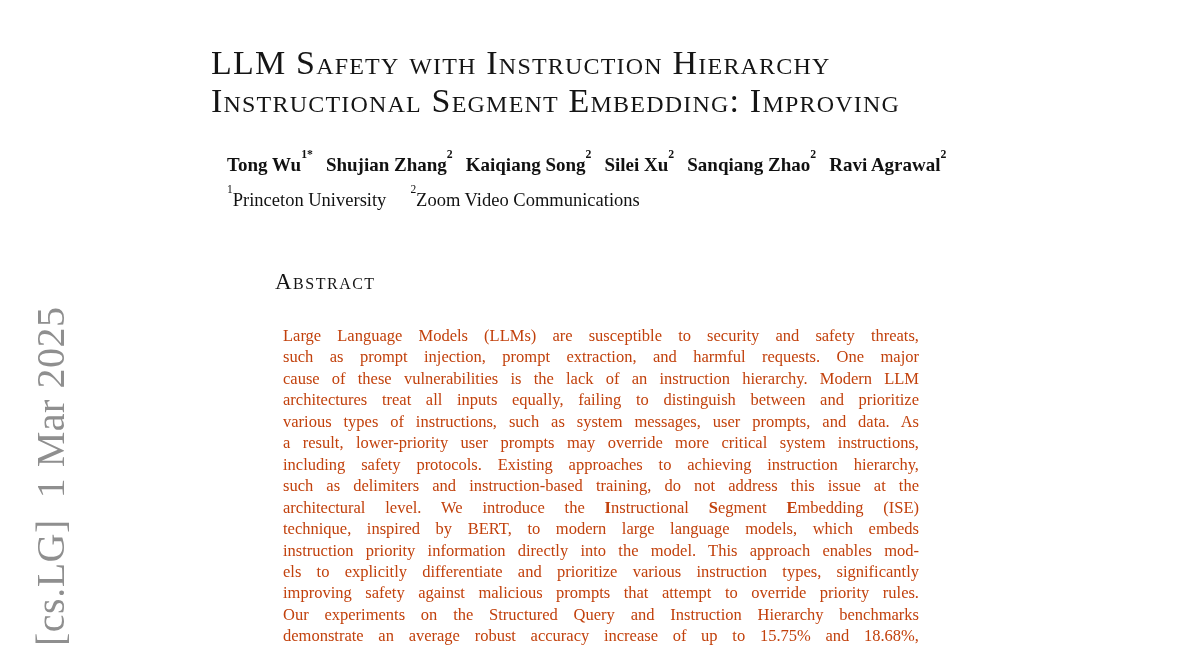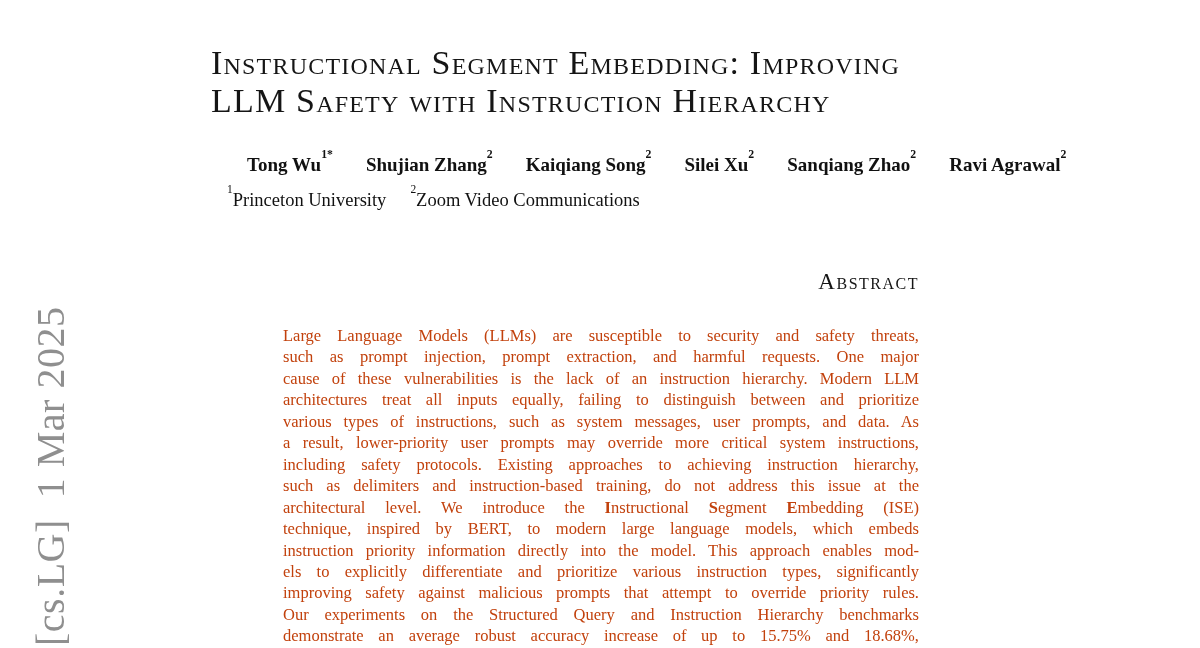--- a/index.html
+++ b/index.html
@@ -33,34 +33,34 @@
   }
   .title .tline { display: block; white-space: nowrap; }
   .authors {
     position: absolute;
     left: 227px; top: 148px;
     font-size: 19px;
     line-height: 26.5px;
     width: 800px;
   }
   .author-line { font-weight: bold; white-space: nowrap; }
-  .author { margin-right: 13px; margin-left: 20px; }
+  .author { margin-right: 13px; }
   sup.aff {
     font-size: 62%;
     position: relative;
     top: -0.52em;
     font-weight: inherit;
   }
   .affil-line { margin-top: 3px; font-weight: normal; font-size: 18.5px; white-space: nowrap; }
   .affil { margin-right: 24px; }
   .abs-heading {
     position: absolute;
-    left: 283px; top: 269px;
+    left: 275px; top: 269px;
     width: 636px;
-    text-align: right;
+    text-align: left;
     font-size: 23px;
     font-variant: small-caps;
     letter-spacing: 1.5px;
     color: #151515;
   }
   .abs-body {
     position: absolute;
     left: 283px; top: 325px;
     width: 636px;
     font-size: 16.5px;
@@ -72,22 +72,22 @@
   .abs-body b { font-weight: bold; }
 </style>
 </head>
 <body style="background: rgb(255, 255, 255);">
 
 <div class="page">
 
   <div class="watermark" style="color: rgb(143, 143, 143);">[cs.LG]  1 Mar 2025</div>
 
   <h1 class="title">
+    <span class="tline">LLM Safety with Instruction Hierarchy</span>
     <span class="tline">Instructional Segment Embedding: Improving</span>
-    <span class="tline">LLM Safety with Instruction Hierarchy</span>
   </h1>
 
   <div class="authors">
     <div class="author-line"><span class="author">Tong Wu<sup class="aff">1*</sup></span><span class="author">Shujian Zhang<sup class="aff">2</sup></span><span class="author">Kaiqiang Song<sup class="aff">2</sup></span><span class="author">Silei Xu<sup class="aff">2</sup></span><span class="author">Sanqiang Zhao<sup class="aff">2</sup></span><span class="author">Ravi Agrawal<sup class="aff">2</sup></span></div>
     <div class="affil-line"><span class="affil"><sup class="aff">1</sup>Princeton University</span><span class="affil"><sup class="aff">2</sup>Zoom Video Communications</span></div>
   </div>
 
   <div class="abs-heading">Abstract</div>
 
   <div class="abs-body"><span>Large Language Models (LLMs) are susceptible to security and safety threats,</span><br><span>such as prompt injection, prompt extraction, and harmful requests. One major</span><br><span>cause of these vulnerabilities is the lack of an instruction hierarchy. Modern LLM</span><br><span>architectures treat all inputs equally, failing to distinguish between and prioritize</span><br><span>various types of instructions, such as system messages, user prompts, and data. As</span><br><span>a result, lower-priority user prompts may override more critical system instructions,</span><br><span>including safety protocols. Existing approaches to achieving instruction hierarchy,</span><br><span>such as delimiters and instruction-based training, do not address this issue at the</span><br><span>architectural level. We introduce the <b>I</b>nstructional <b>S</b>egment <b>E</b>mbedding (ISE)</span><br><span>technique, inspired by BERT, to modern large language models, which embeds</span><br><span>instruction priority information directly into the model. This approach enables mod-</span><br><span>els to explicitly differentiate and prioritize various instruction types, significantly</span><br><span>improving safety against malicious prompts that attempt to override priority rules.</span><br><span>Our experiments on the Structured Query and Instruction Hierarchy benchmarks</span><br><span>demonstrate an average robust accuracy increase of up to 15.75% and 18.68%,</span></div>

